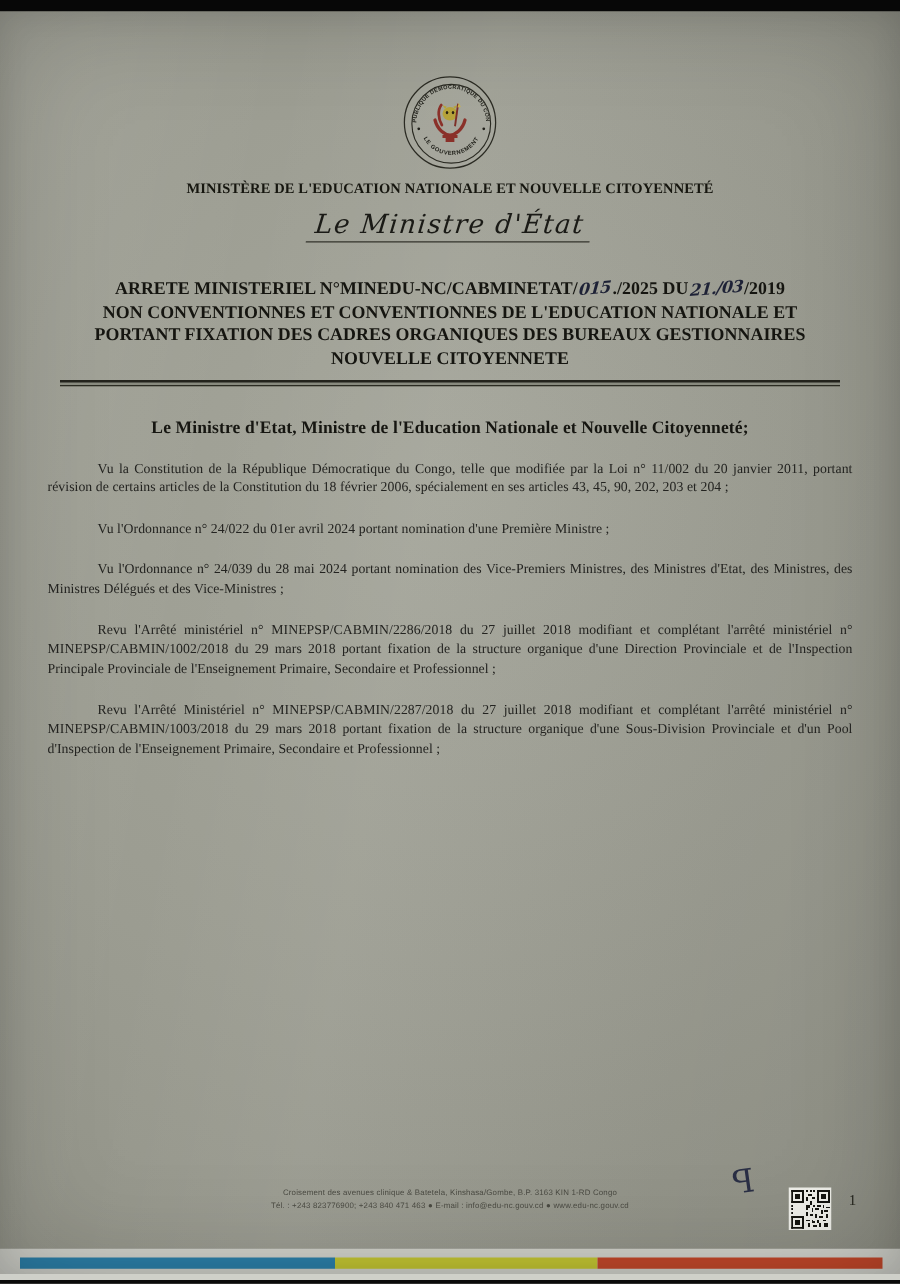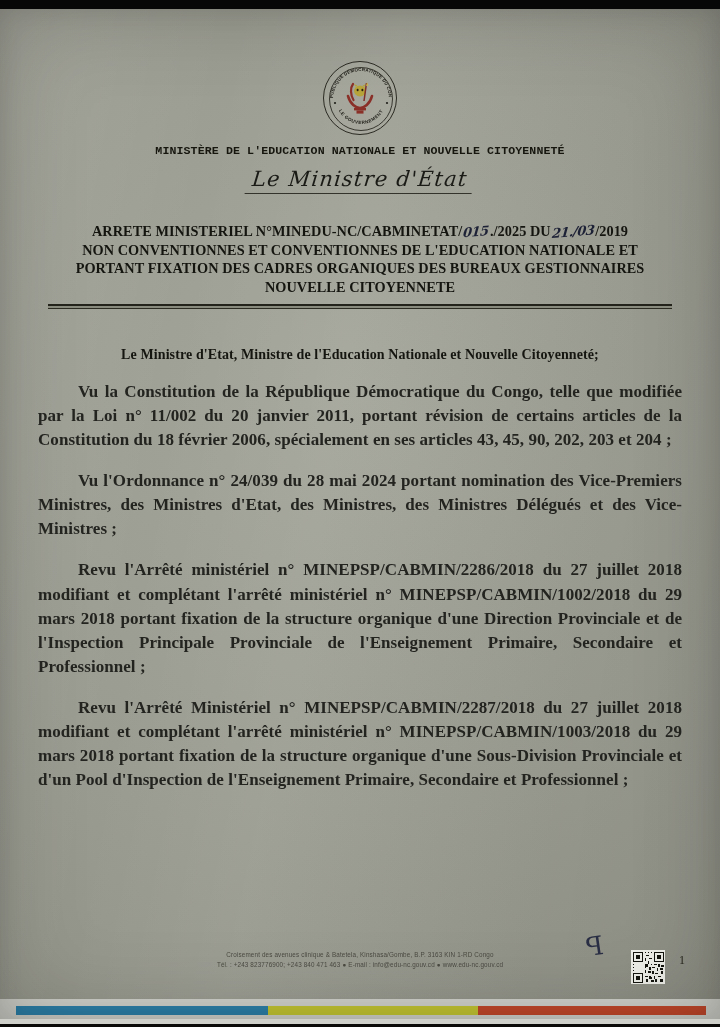--- a/index.html
+++ b/index.html
@@ -76,21 +76,21 @@
   .emblem .inner {
     position: absolute;
     left: 50%; top: 50%;
     transform: translate(-50%,-50%);
     width: 40px; height: 38px;
   }
 
   
   .ministry-line {
     text-align: center;
-    font-family: Liberation Mono, monospace;
+    font-family: Liberation Serif, serif;
     font-weight: bold;
     font-size: 11.6px;
     letter-spacing: 0.1px;
     margin-top: 9px;
     color: #16160f;
   }
 
   
   .script-line {
     text-align: center;
@@ -134,37 +134,36 @@
   .title-rule {
     margin: 7px 10px 0 10px;
     height: 5px;
     border-top: 2.6px solid #23231c;
     border-bottom: 1.6px solid #2c2c23;
     background: #888a7e;
   }
 
   
   .intro {
-    margin-top: 38px;
+    margin-top: 26px;
     text-align: center;
     font-weight: bold;
     font-size: 14px;
     color: #161611;
     letter-spacing: 0.1px;
     font-family: Liberation Serif, serif;
   }
   p.para {
     margin: 17px 0 0 0;
     text-align: justify;
     text-indent: 40px;
-    font-size: 17px;
+    font-size: 11px;
     line-height: 1.42;
     color: #232320;
     letter-spacing: 0.05px;
-    font-weight: bold;
   }
 
   
   .bottom-marks {
     position: absolute;
     left: 0; right: 0;
     top: 908px;
     height: 70px;
   }
   .sig-mark {
@@ -284,20 +283,21 @@
         <div><span>ARRETE MINISTERIEL N°MINEDU-NC/CABMINETAT/</span><span class="hand">015</span><span>./2025 DU</span><span class="hand">21./03</span><span>/2019</span></div>
         <div>NON CONVENTIONNES  ET CONVENTIONNES DE L'EDUCATION NATIONALE ET</div>
         <div>PORTANT FIXATION DES CADRES ORGANIQUES DES BUREAUX GESTIONNAIRES</div>
         <div>NOUVELLE CITOYENNETE</div>
       </div>
       <div class="title-rule"></div>
 
       <div class="intro">Le Ministre d'Etat, Ministre de l'Education Nationale et Nouvelle Citoyenneté;</div>
 
       <p class="para">Vu la Constitution de la République Démocratique du Congo, telle que modifiée par la Loi n° 11/002 du 20 janvier 2011, portant révision de certains articles de la Constitution du 18 février 2006, spécialement en ses articles 43, 45, 90, 202, 203 et 204 ;</p>
+      <p class="para">Vu l'Ordonnance n° 24/022 du 01er avril 2024 portant nomination d'une Première Ministre ;</p>
       <p class="para">Vu l'Ordonnance n° 24/039 du 28 mai 2024 portant nomination des Vice-Premiers Ministres, des Ministres d'Etat, des Ministres, des Ministres Délégués et des Vice-Ministres ;</p>
       <p class="para">Revu l'Arrêté ministériel n° MINEPSP/CABMIN/2286/2018 du 27 juillet 2018 modifiant et complétant l'arrêté ministériel n° MINEPSP/CABMIN/1002/2018 du 29 mars 2018 portant fixation de la structure organique d'une Direction Provinciale et de l'Inspection Principale Provinciale de l'Enseignement Primaire, Secondaire et Professionnel ;</p>
       <p class="para">Revu l'Arrêté Ministériel n° MINEPSP/CABMIN/2287/2018 du 27 juillet 2018 modifiant et complétant l'arrêté ministériel n° MINEPSP/CABMIN/1003/2018 du 29 mars 2018 portant fixation de la structure organique d'une Sous-Division Provinciale et d'un Pool d'Inspection de l'Enseignement Primaire, Secondaire et Professionnel ;</p>
 
     </div>
 
     <div class="bottom-marks">
       <div class="sig-mark">ꟼ</div>
 
       <div class="qr">

